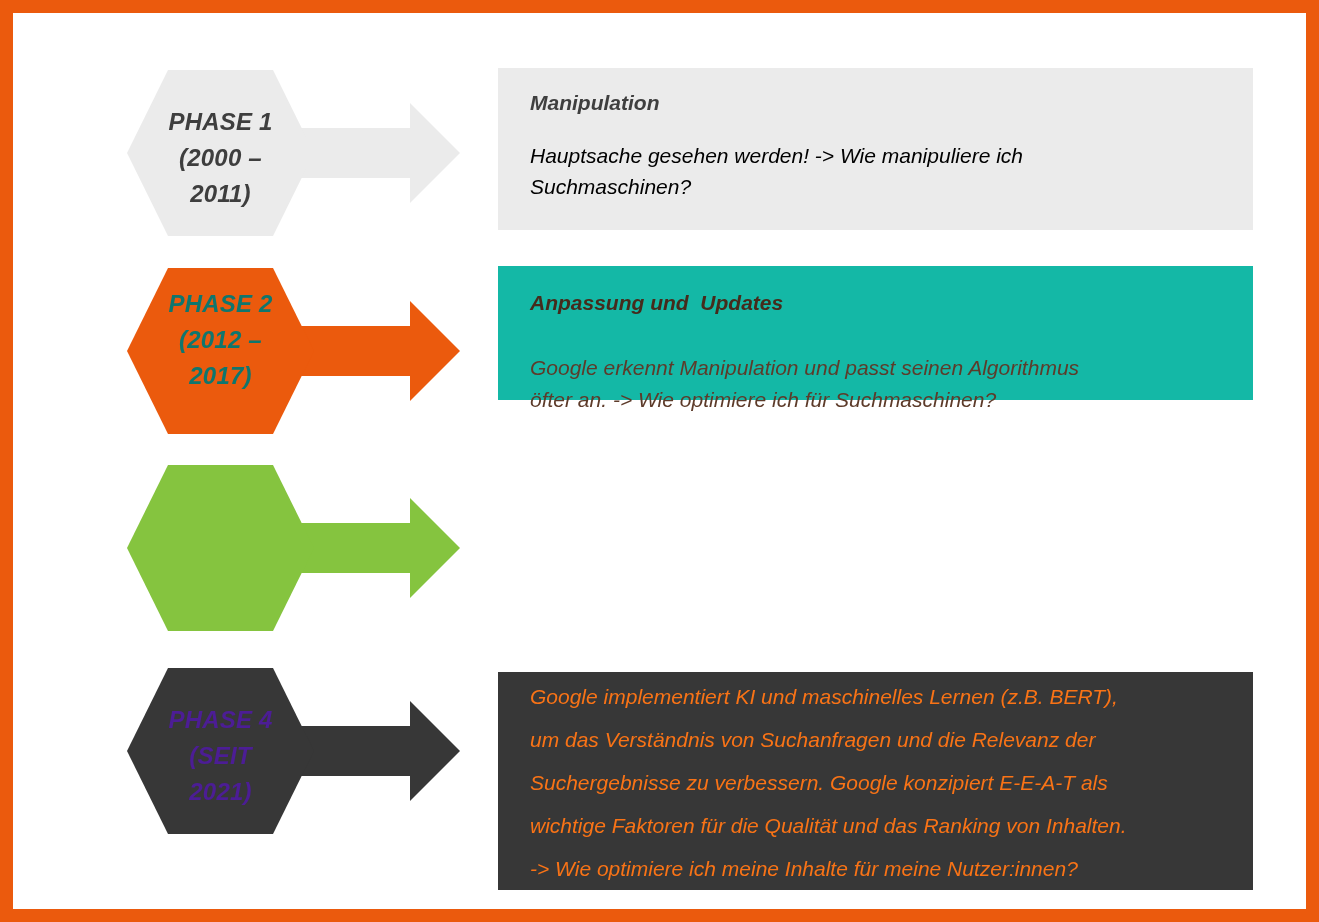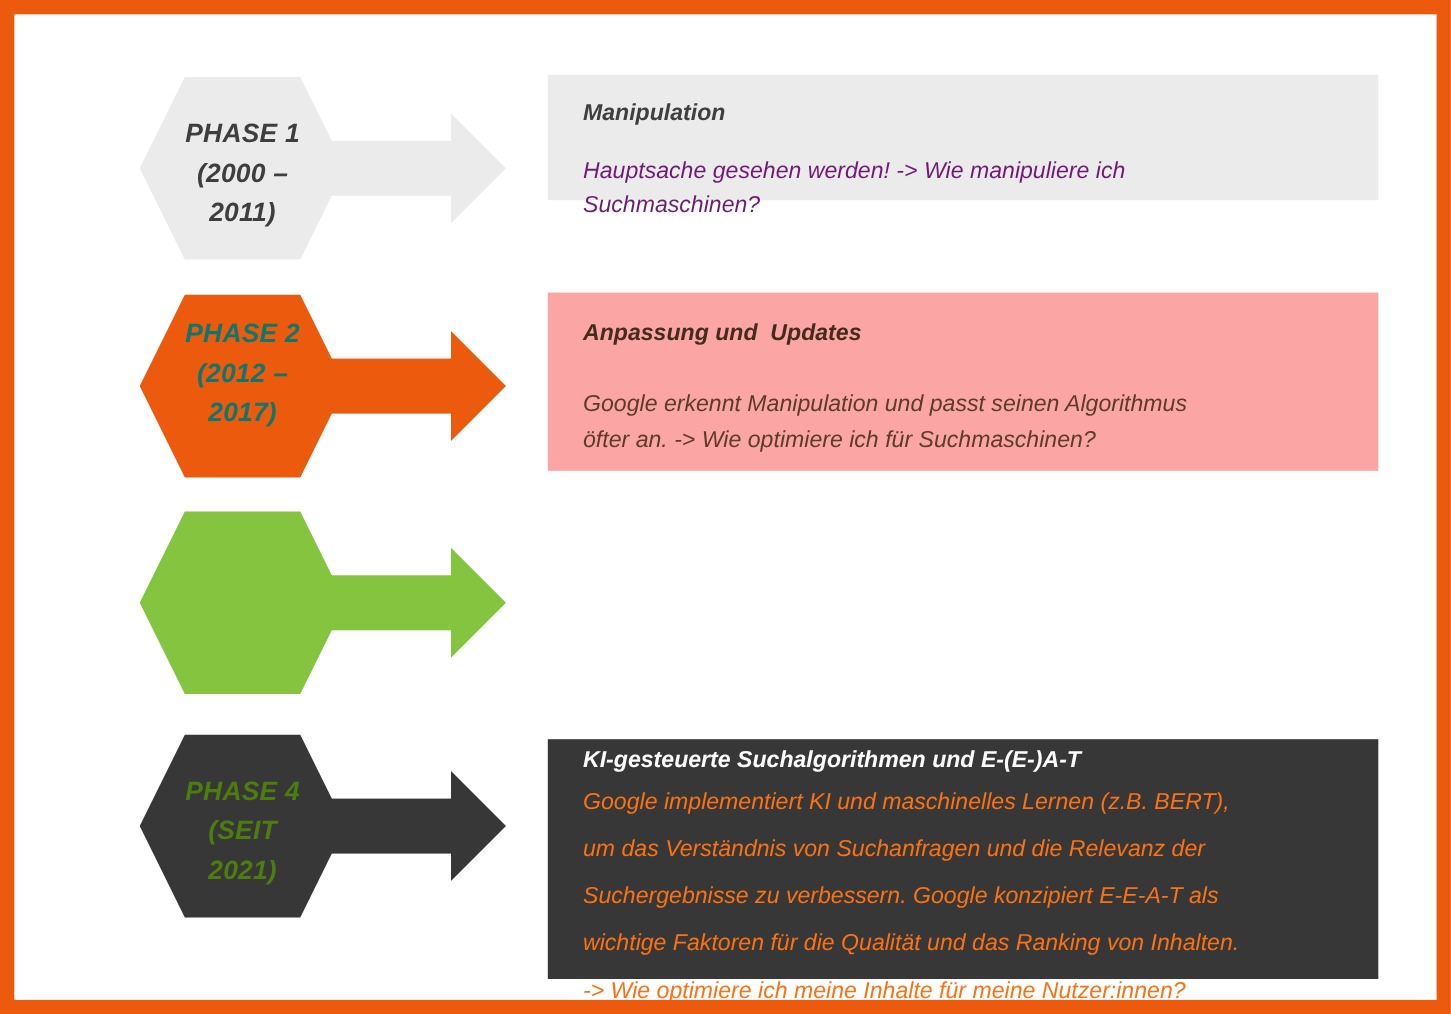--- a/index.html
+++ b/index.html
@@ -24,35 +24,35 @@
   .hexlabel {
     position:absolute; left:114px; width:187px; height:170px;
     display:flex; align-items:center; justify-content:center;
     box-sizing:border-box; padding-top:10px;
     text-align:center; font-weight:bold; font-size:24px; line-height:36px;
     white-space:pre-line; letter-spacing:0.2px;
   }
   .t1 { top:55px;  color:#3E3E3E; }
   .t2 { top:237px; color:#0f766e; }
   .t3 { top:450px; color:#2F3D1C; }
-  .t4 { top:653px; color:#4d7c0f; }
+  .t4 { top:653px; color:#4c1d95; }
 
   
   .box {
     position:absolute; left:485px; width:755px;
     box-sizing:border-box; padding-left:32px; padding-right:18px;
   }
   .box .title { font-weight:bold; font-size:21px; line-height:26px; white-space:pre-wrap; }
   .box .body  { font-size:21px; white-space:pre-wrap; }
 
-  .b1 { top:55px;  height:114px; background:#EBEBEB; padding-top:22px; }
+  .b1 { top:55px;  height:162px; background:#EBEBEB; padding-top:22px; }
   .b1 .title { color:#3F3F3F; margin-bottom:24px; }
-  .b1 .body  { color:#701a75; line-height:31px; }
+  .b1 .body  { color:#000000; line-height:31px; }
 
-  .b2 { top:253px; height:162px; background:#fca5a5; padding-top:24px; }
+  .b2 { top:253px; height:134px; background:#14b8a6; padding-top:24px; }
   .b2 .title { color:#452B1C; margin-bottom:30px; }
   .b2 .body  { color:#5D3B2A; line-height:32px;margin-top:36px; }
 
   .b3 { top:453px; height:168px; background:#85C43F; padding-top:16px; }
   .b3 .title { color:#2F461B; margin-bottom:13px; }
   .b3 .body  { color:#3F5322; line-height:34px; }
 
   .b4 { top:659px; height:218px; background:#373737; padding-top:3px; }
   .b4 .title { color:#FDFDFD; line-height:32px; margin-bottom:0; }
   .b4 .body  { color:#f97316; line-height:43px; }
@@ -107,21 +107,20 @@
       <svg viewBox="0 0 346 170">
         <rect class="p4" x="160" y="60" width="123" height="50"></rect>
         <polygon class="p4" points="283,35 283,135 333,85"></polygon>
         <polygon class="p4" points="0,85 41,2 146,2 187,85 146,168 41,168"></polygon>
       </svg>
     </div>
     <div class="hexlabel t4">PHASE 4
 (SEIT
 2021)</div>
     <div class="box b4">
-      <div class="title">KI-gesteuerte Suchalgorithmen und E-(E-)A-T</div>
       <div class="body">Google implementiert KI und maschinelles Lernen (z.B. BERT),
 um das Verständnis von Suchanfragen und die Relevanz der
 Suchergebnisse zu verbessern. Google konzipiert E-E-A-T als
 wichtige Faktoren für die Qualität und das Ranking von Inhalten.
 -&gt; Wie optimiere ich meine Inhalte für meine Nutzer:innen?</div>
     </div>
 
   </div>
 </div>
 

